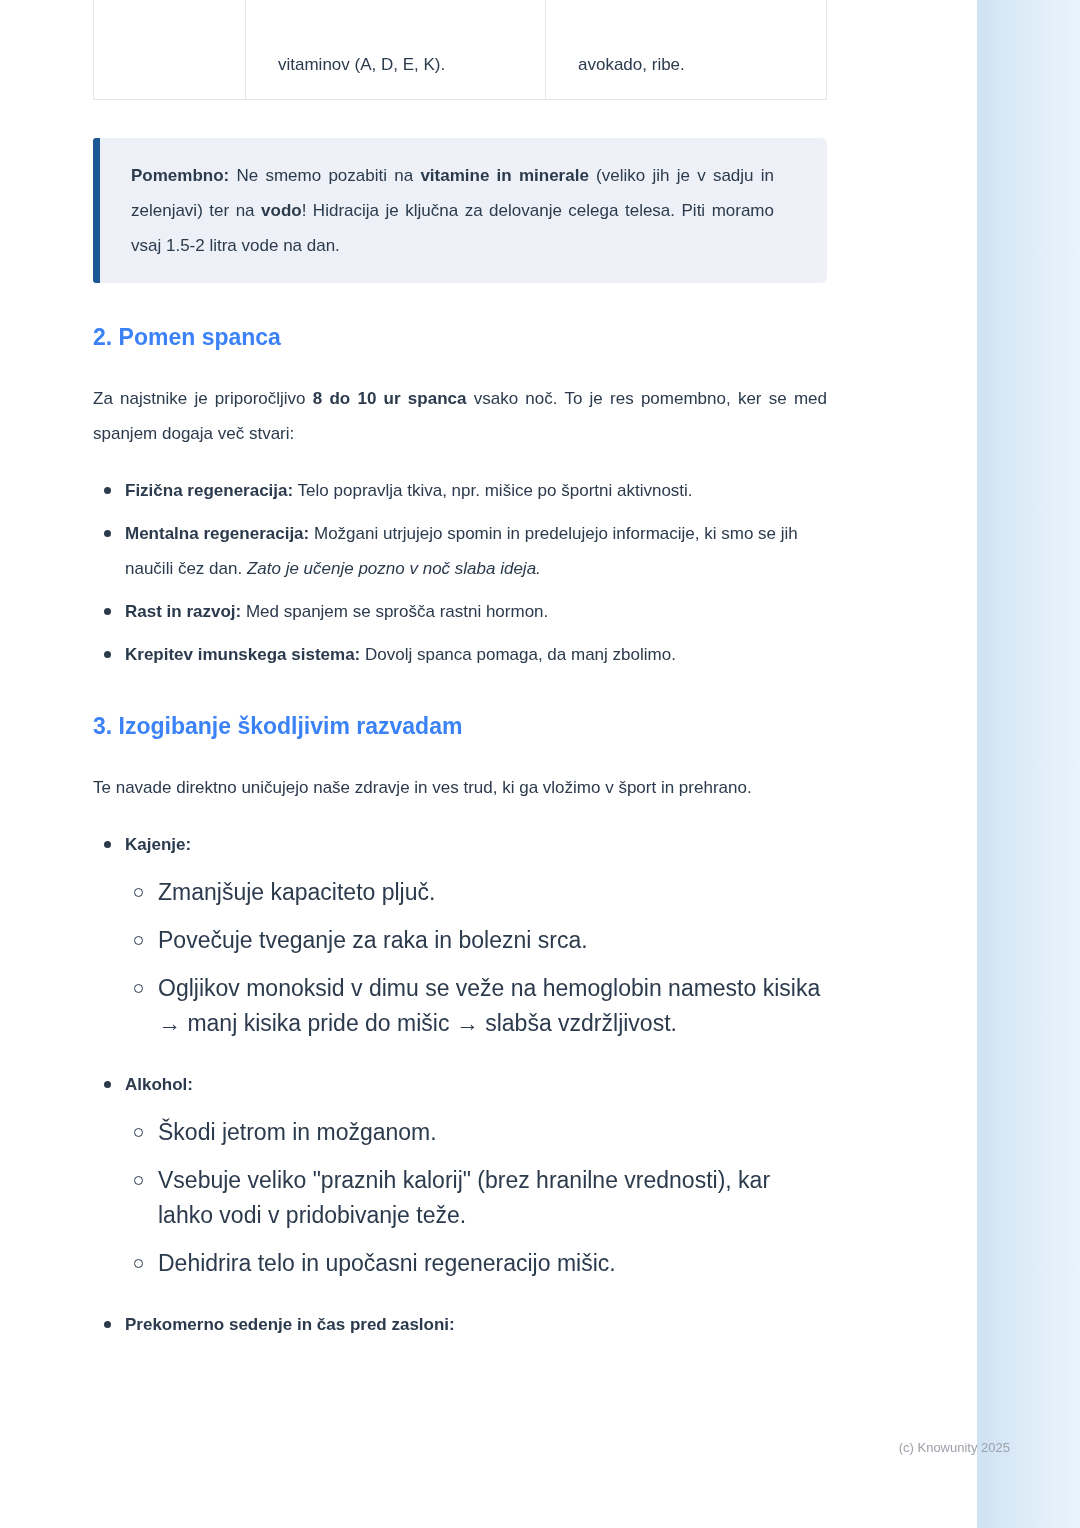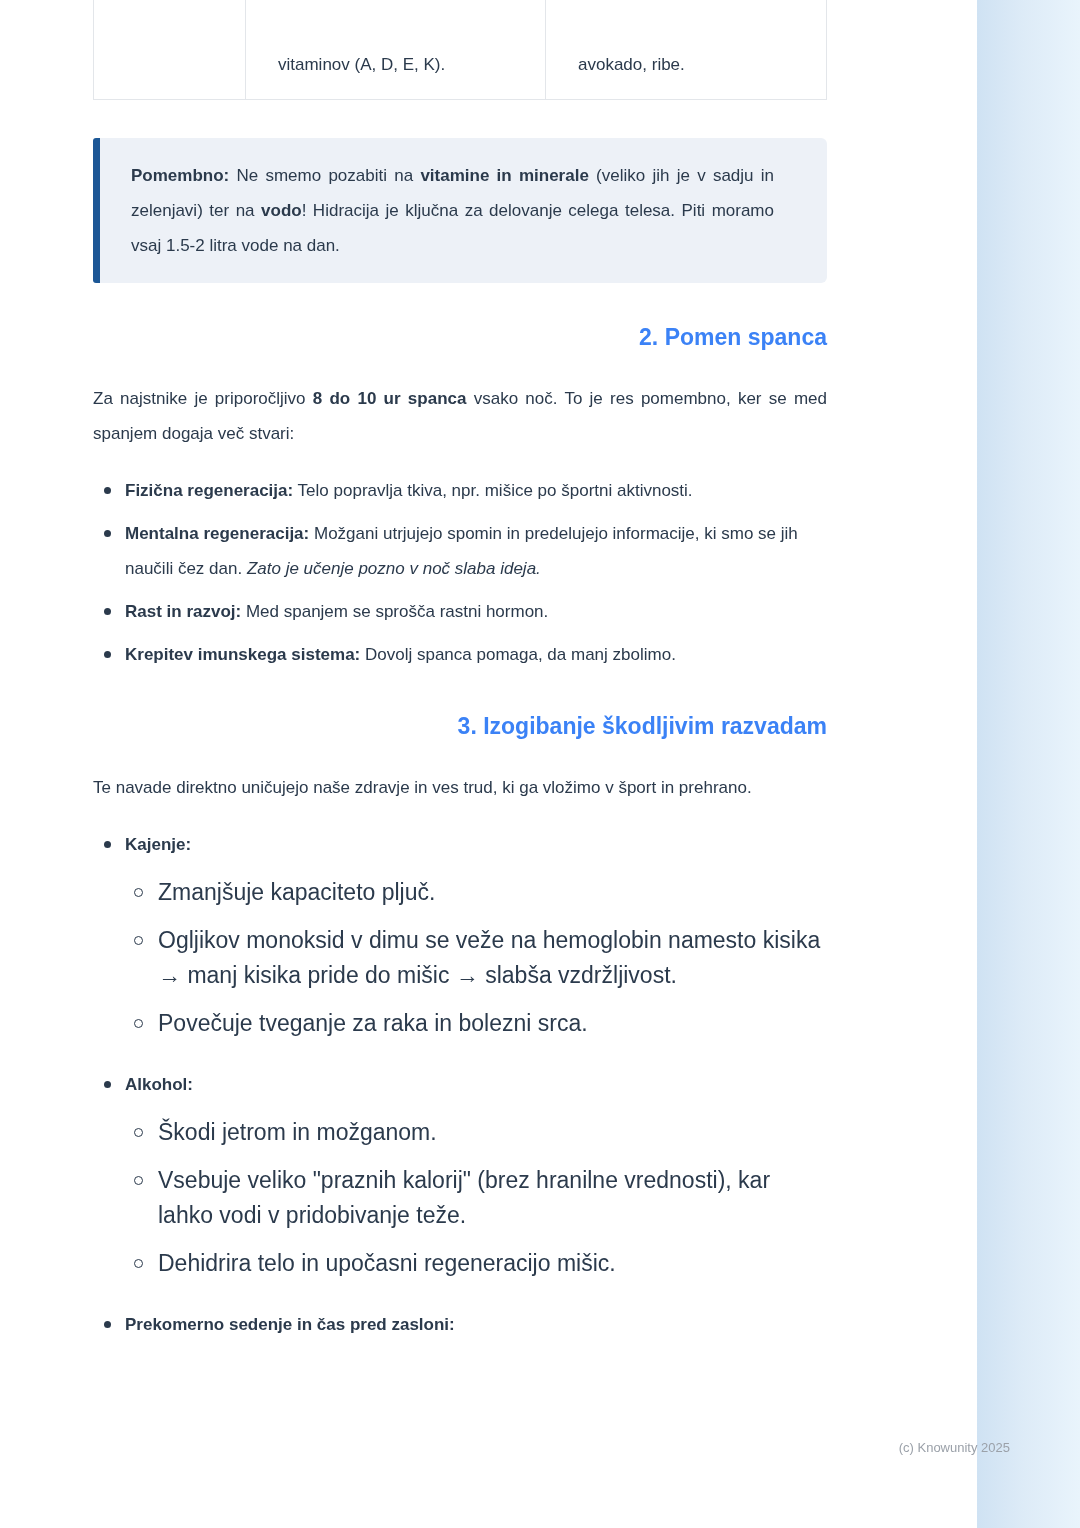--- a/index.html
+++ b/index.html
@@ -67,21 +67,20 @@
     line-height:35px;
     text-align:justify;
   }
   
   h2.heading{
     margin-top:40px;
     color:var(--accent);
     font-size:23px;
     line-height:28px;
     font-weight:700;
-    text-align:right;
   }
   p.para{
     margin-top:30px;
     font-size:17px;
     line-height:35px;
     text-align:justify;
   }
   
   ul.bullets{
     list-style:none;
@@ -167,22 +166,22 @@
 
     <h2 class="heading">3. Izogibanje škodljivim razvadam</h2>
 
     <p class="para"><span>Te navade direktno uničujejo naše zdravje in ves trud, ki ga vložimo v šport in prehrano.</span></p>
 
     <ul class="bullets bullets3">
       <li>
         <span><span style="font-weight: 700;">Kajenje:</span></span>
         <ul class="sub">
           <li><span>Zmanjšuje kapaciteto pljuč.</span></li>
+          <li><span>Povečuje tveganje za raka in bolezni srca.</span></li>
           <li><span>Ogljikov monoksid v dimu se veže na hemoglobin namesto kisika → manj kisika pride do mišic → slabša vzdržljivost.</span></li>
-          <li><span>Povečuje tveganje za raka in bolezni srca.</span></li>
         </ul>
       </li>
       <li>
         <span><span style="font-weight: 700; text-align: center;">Alkohol:</span></span>
         <ul class="sub">
           <li><span>Škodi jetrom in možganom.</span></li>
           <li><span>Vsebuje veliko "praznih kalorij" (brez hranilne vrednosti), kar lahko vodi v pridobivanje teže.</span></li>
           <li><span>Dehidrira telo in upočasni regeneracijo mišic.</span></li>
         </ul>
       </li>

